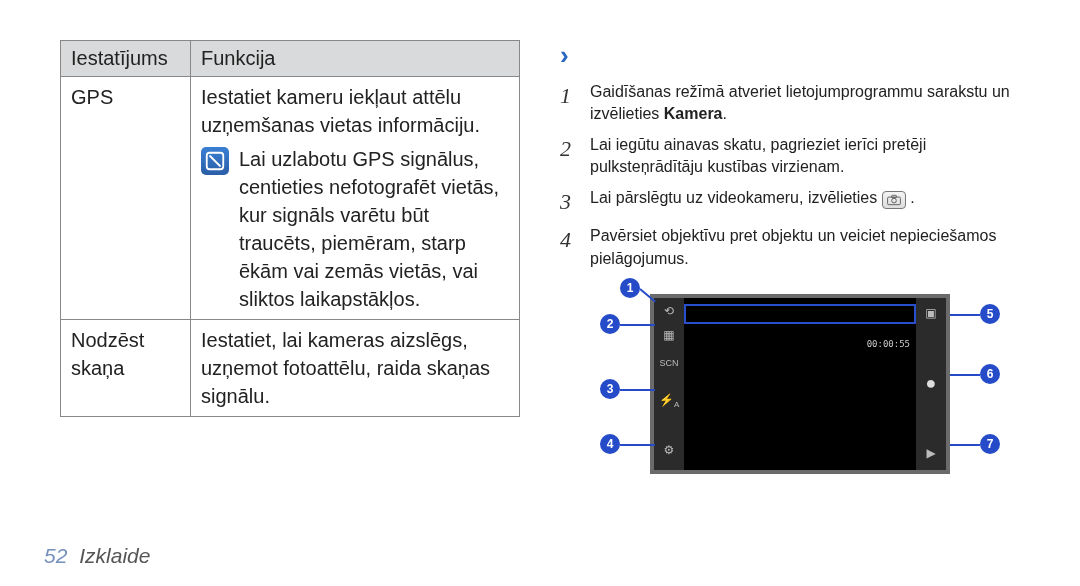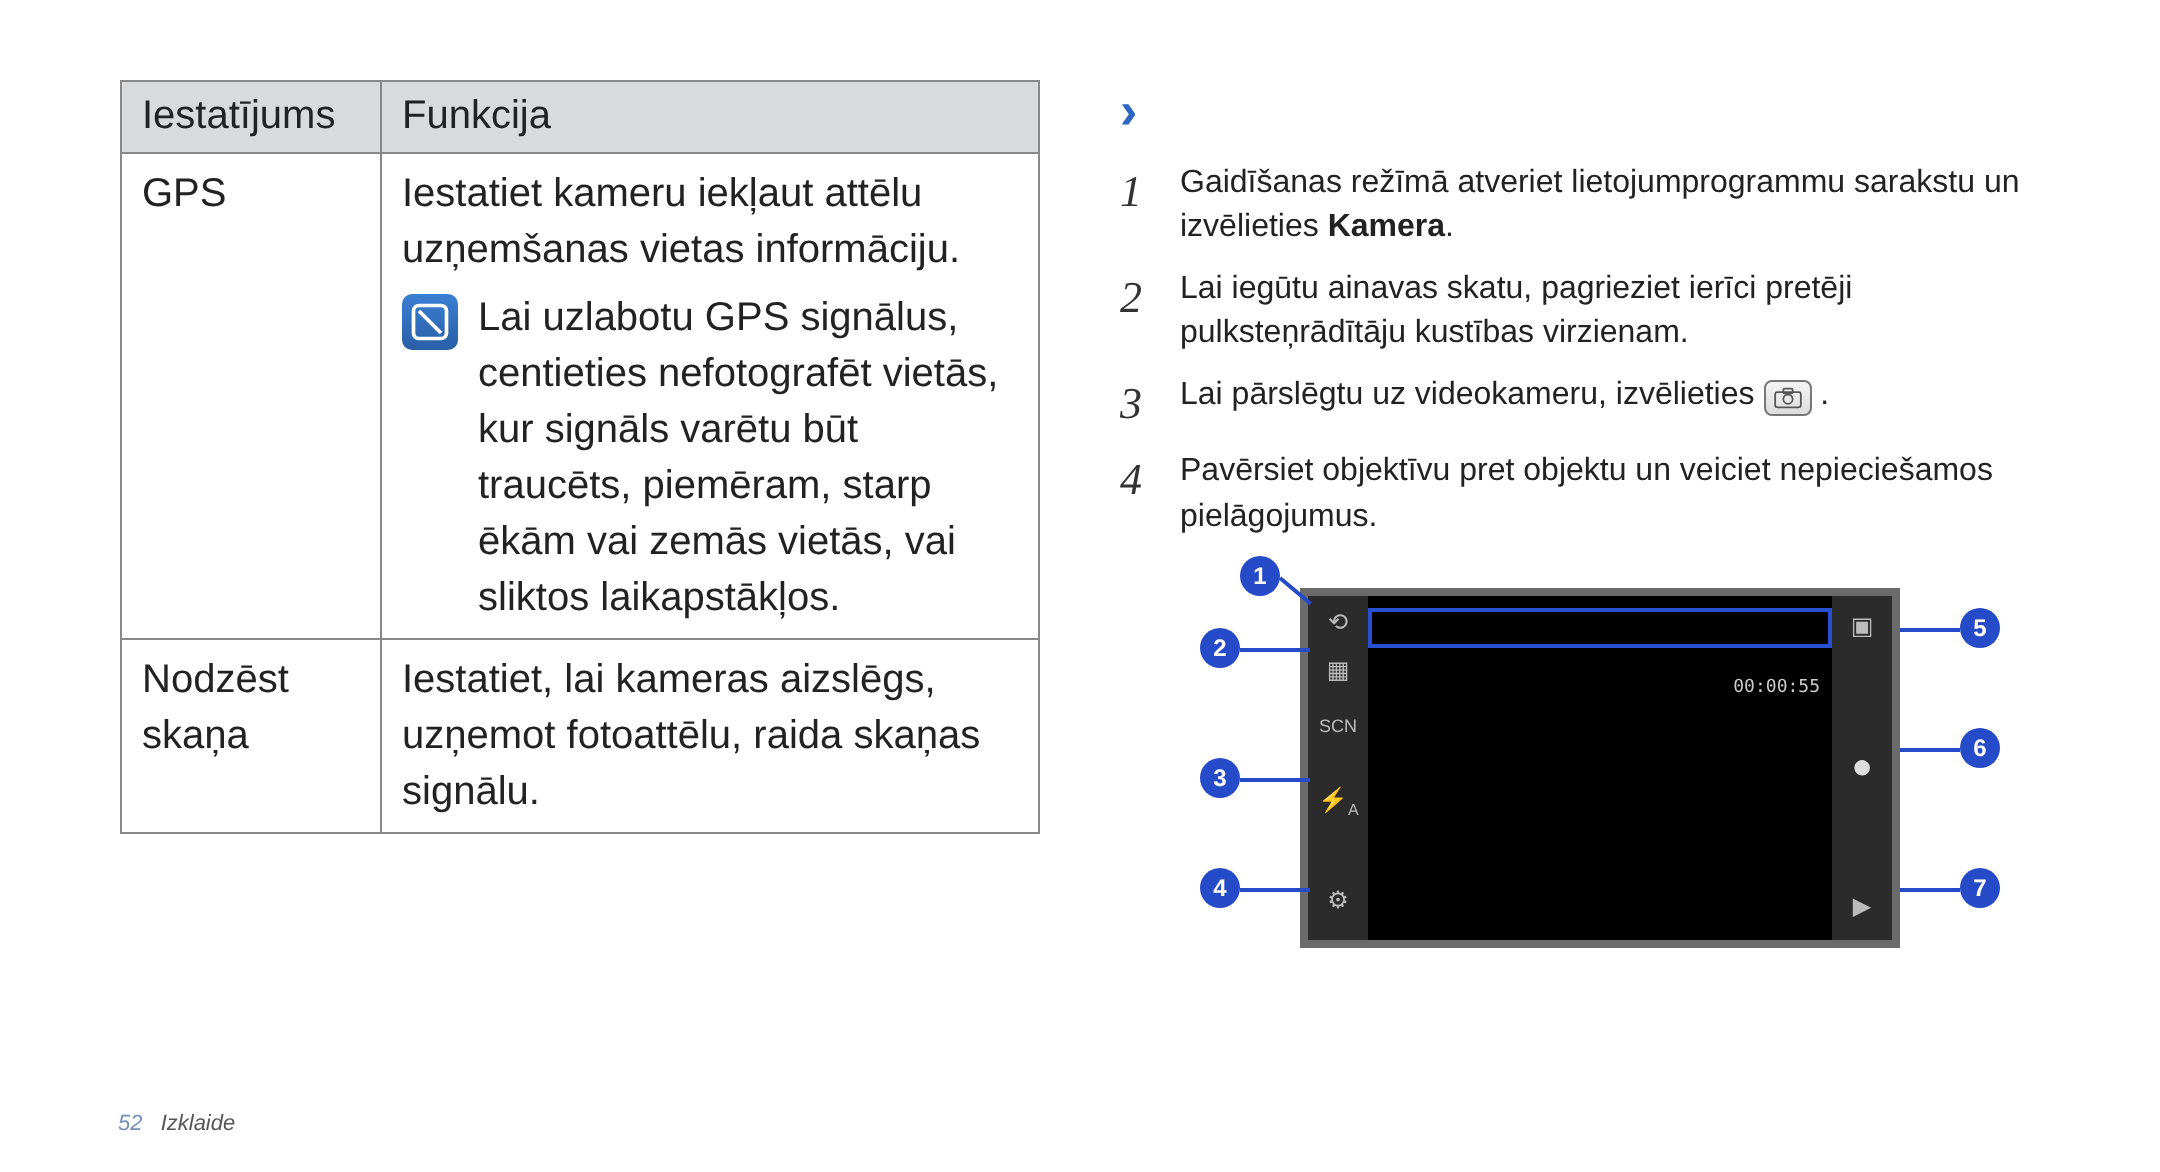--- a/index.html
+++ b/index.html
@@ -170,23 +170,23 @@
     justify-content: center;
   }
   .leader {
     position: absolute;
     height: 2px;
     background: #254bc8;
   }
   
   .footer {
     position: absolute;
-    left: 59px;
+    left: 44px;
     bottom: 18px;
-    font-size: 11px;
+    font-size: 21px;
     color: #555;
   }
   .footer .pg {
     font-style: italic;
     color: #7590bb;
     margin-right: 6px;
   }
 </style>
 </head>
 <body>

